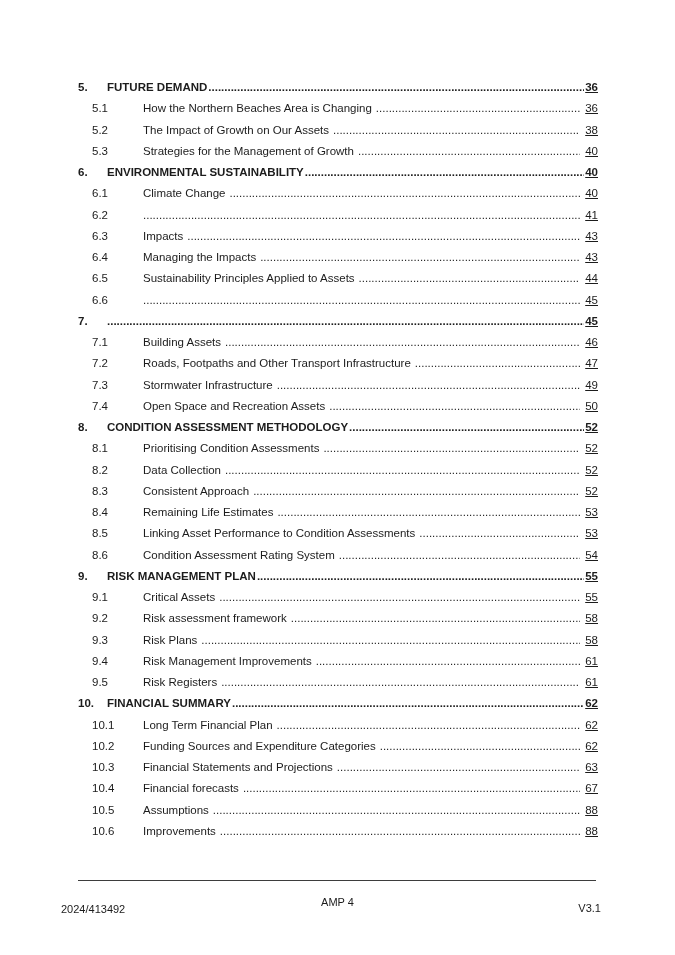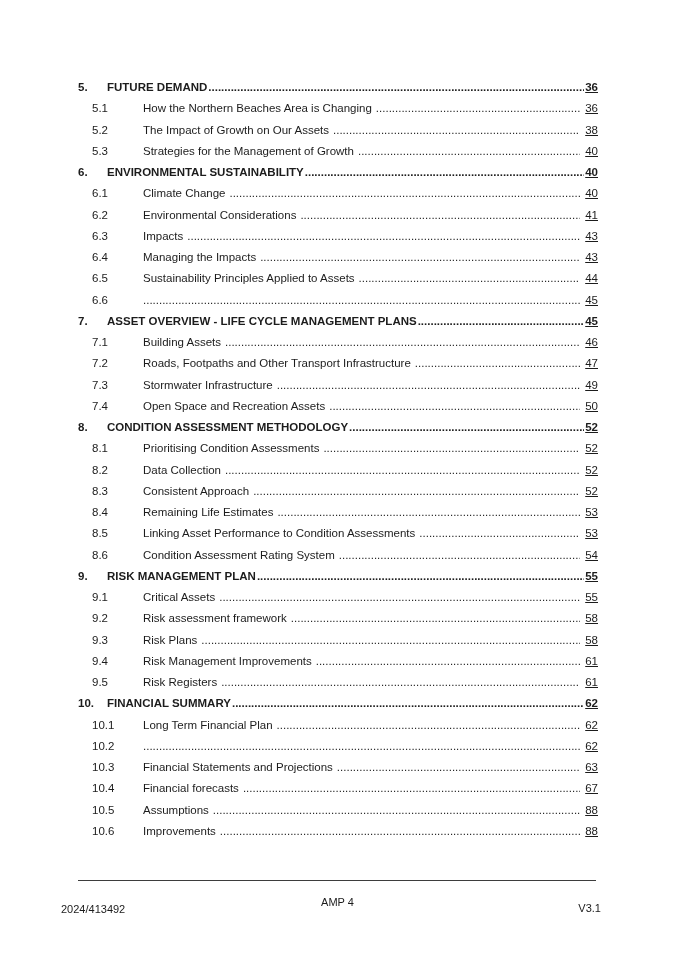--- a/index.html
+++ b/index.html
@@ -109,21 +109,20 @@
       <span class="page">40</span>
     </div>
     <div class="toc-row toc-item">
       <span class="num">6.1</span>
       <span class="title">Climate Change</span>
       <span class="dots" aria-hidden="true">....................................................................................................................................................................................................................................................................</span>
       <span class="page">40</span>
     </div>
     <div class="toc-row toc-item">
       <span class="num">6.2</span>
-      <span class="title">Environmental Considerations</span>
       <span class="dots" aria-hidden="true">....................................................................................................................................................................................................................................................................</span>
       <span class="page">41</span>
     </div>
     <div class="toc-row toc-item">
       <span class="num">6.3</span>
       <span class="title">Impacts</span>
       <span class="dots" aria-hidden="true">....................................................................................................................................................................................................................................................................</span>
       <span class="page">43</span>
     </div>
     <div class="toc-row toc-item">
@@ -138,21 +137,20 @@
       <span class="dots" aria-hidden="true">....................................................................................................................................................................................................................................................................</span>
       <span class="page">44</span>
     </div>
     <div class="toc-row toc-item">
       <span class="num">6.6</span>
       <span class="dots" aria-hidden="true">....................................................................................................................................................................................................................................................................</span>
       <span class="page">45</span>
     </div>
     <div class="toc-row toc-section">
       <span class="num">7.</span>
-      <span class="title">ASSET OVERVIEW - LIFE CYCLE MANAGEMENT PLANS</span>
       <span class="dots" aria-hidden="true">....................................................................................................................................................................................................................................................................</span>
       <span class="page">45</span>
     </div>
     <div class="toc-row toc-item">
       <span class="num">7.1</span>
       <span class="title">Building Assets</span>
       <span class="dots" aria-hidden="true">....................................................................................................................................................................................................................................................................</span>
       <span class="page">46</span>
     </div>
     <div class="toc-row toc-item">
@@ -258,20 +256,21 @@
       <span class="page">62</span>
     </div>
     <div class="toc-row toc-item">
       <span class="num">10.1</span>
       <span class="title">Long Term Financial Plan</span>
       <span class="dots" aria-hidden="true">....................................................................................................................................................................................................................................................................</span>
       <span class="page">62</span>
     </div>
     <div class="toc-row toc-item">
       <span class="num">10.2</span>
+      <span class="title">Funding Sources and Expenditure Categories</span>
       <span class="dots" aria-hidden="true">....................................................................................................................................................................................................................................................................</span>
       <span class="page">62</span>
     </div>
     <div class="toc-row toc-item">
       <span class="num">10.3</span>
       <span class="title">Financial Statements and Projections</span>
       <span class="dots" aria-hidden="true">....................................................................................................................................................................................................................................................................</span>
       <span class="page">63</span>
     </div>
     <div class="toc-row toc-item">

